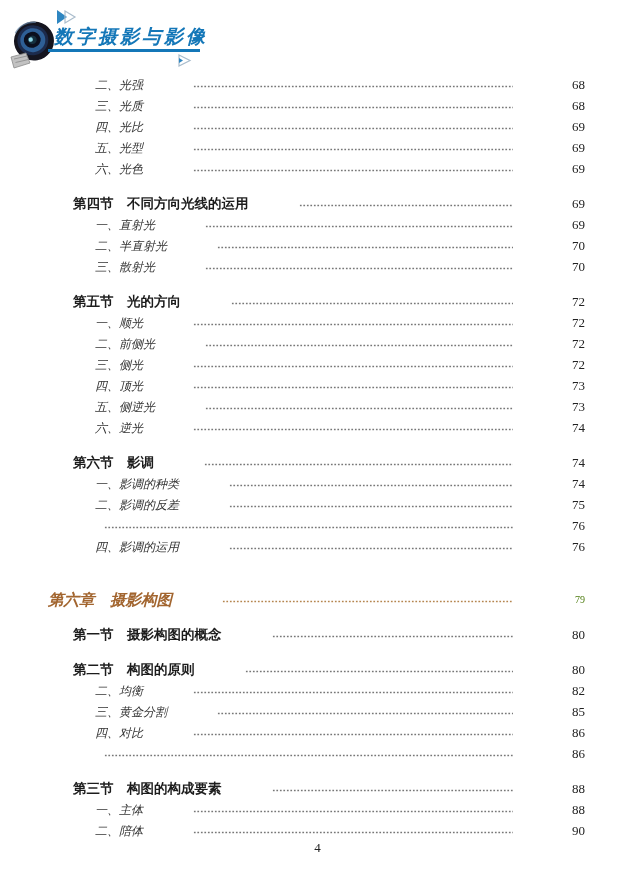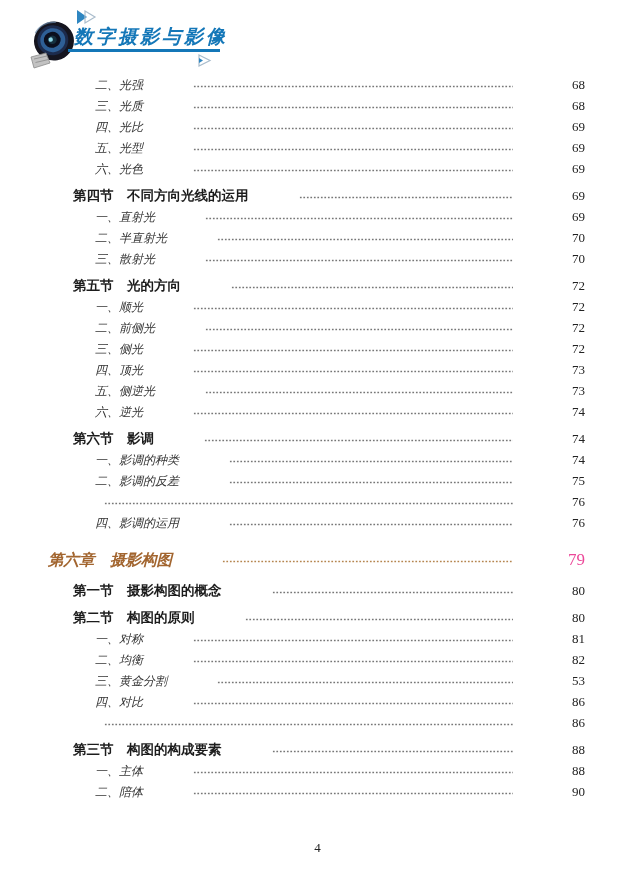--- a/index.html
+++ b/index.html
@@ -5,21 +5,21 @@
   html, body { margin:0; padding:0; }
   body {
     width:635px; height:869px;
     background:#ffffff;
     position:relative;
     font-family:"Liberation Serif", serif;
     overflow:hidden;
   }
 
   
-  .header { position:absolute; left:0; top:0; width:300px; height:75px;margin-left:20px; }
+  .header { position:absolute; left:0; top:0; width:300px; height:75px; }
   .logo { position:absolute; left:9px; top:17px; width:50px; height:52px; }
   .title-block { position:absolute; left:48px; top:0; width:200px; }
   .top-arrows { position:absolute; left:8px; top:9px; }
   .book-title {
     position:absolute; left:6px; top:24px;
     font-family:"DejaVu Serif", serif;
     font-style:italic; font-weight:bold;
     font-size:19px; letter-spacing:3px;
     color:#1477b8; white-space:nowrap;
   }
@@ -31,26 +31,26 @@
 
   
   .toc { position:absolute; left:48px; top:74px; width:537px; }
   .row { display:flex; align-items:baseline; height:21px; line-height:21px;gap:41px; }
   .row.item {
     padding-left:47px;
     font-family:"DejaVu Serif", serif; font-style:italic;
     font-size:12px; color:#333333;
   }
   .row.section {
-    padding-left:25px; margin-top:6px;
+    padding-left:25px; margin-top:14px;
     font-family:"Liberation Sans", sans-serif; font-weight:bold;
     font-size:13.5px; color:#1c1c1c;
   }
   .row.chapter {
-    margin-top:16px; margin-bottom:10px;
+    margin-top:32px; margin-bottom:10px;
     font-family:"DejaVu Serif", serif; font-style:italic; font-weight:bold;
     font-size:15.5px; color:#a2652f;align-items:center;
   }
   .label { white-space:nowrap; }
   .leader {
     flex:1; align-self:center; height:7px;
     margin:3px 7px 0 9px;
     background-image:radial-gradient(circle, #777777 0.9px, transparent 1.15px);
     background-size:3.5px 7px;
     background-repeat:repeat-x;
@@ -58,21 +58,21 @@
   }
   .row.chapter .leader {
     background-image:radial-gradient(circle, #b5854e 0.9px, transparent 1.15px);
   }
   .page {
     font-family:"Liberation Serif", serif;
     font-style:normal; font-weight:normal;
     font-size:13px; color:#222222;
     min-width:24px; text-align:right;
   }
-  .row.chapter .page { color:#ec4899; font-size:17px; }
+  .row.chapter .page { color:#4d7c0f; font-size:10px; }
 
   
   .footer {
     position:absolute; left:0; right:0; bottom:13px;
     text-align:center;
     font-family:"Liberation Serif", serif;
     font-size:13px; color:#222222;
   }
 </style>
 </head>
@@ -227,33 +227,28 @@
       <span class="label">第一节　摄影构图的概念</span>
       <span class="leader"></span>
       <span class="page">80</span>
     </div>
     <div class="row section">
       <span class="label">第二节　构图的原则</span>
       <span class="leader"></span>
       <span class="page">80</span>
     </div>
     <div class="row item">
-      <span class="label">一、对称</span>
-      <span class="leader"></span>
-      <span class="page">81</span>
-    </div>
-    <div class="row item">
       <span class="label">二、均衡</span>
       <span class="leader"></span>
       <span class="page">82</span>
     </div>
     <div class="row item">
       <span class="label">三、黄金分割</span>
       <span class="leader"></span>
-      <span class="page">53</span>
+      <span class="page">85</span>
     </div>
     <div class="row item">
       <span class="label">四、对比</span>
       <span class="leader"></span>
       <span class="page">86</span>
     </div>
     <div class="row item">
       <span class="leader"></span>
       <span class="page">86</span>
     </div>

